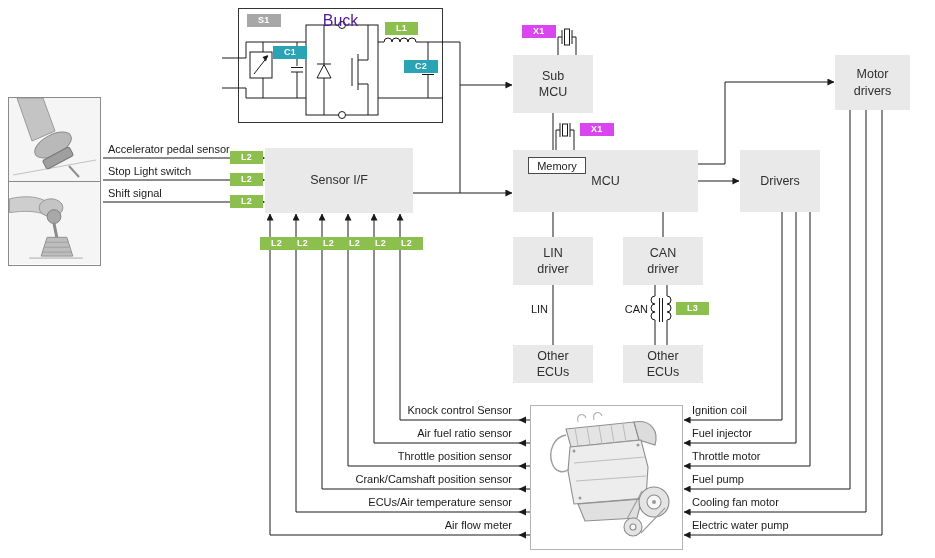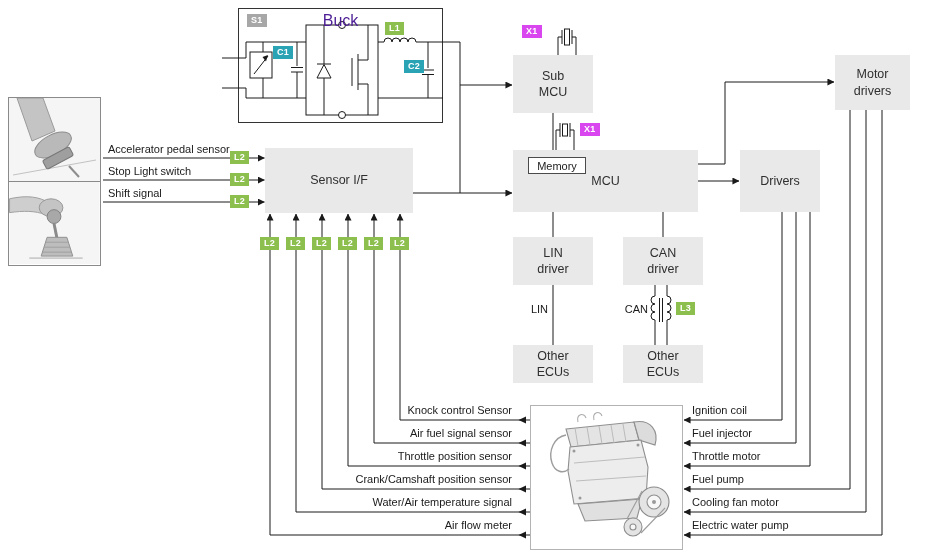--- a/index.html
+++ b/index.html
@@ -5,21 +5,21 @@
   * { box-sizing: border-box; margin: 0; padding: 0; }
   html,body { background:#fff; }
   .stage { position:relative; width:935px; height:558px; background:#ffffff;
            font-family:"Liberation Sans", sans-serif; overflow:hidden; }
   .b { position:absolute; }
   .block { background:#e9e9e9; color:#2f2f2f; font-size:12.5px; line-height:1.3;
            display:flex; align-items:center; justify-content:center; text-align:center; }
   .block span, .batt span { white-space:pre-line; }
   .outline { background:#fff; border:1px solid #333; }
   .tag { color:#fff; font-size:9px; font-weight:bold; line-height:13px; height:13px;
-         padding:0 4px; letter-spacing:.3px; }
+         padding:0 11px; letter-spacing:.3px; }
   .tag.green { background:#8cbf4e; }
   .tag.teal  { background:#2aa3b5; }
   .tag.orange{ background:#d946ef; }
   .tag.gray  { background:#a7a7a7; }
   .lbl { font-size:11px; color:#1a1a1a; white-space:nowrap; line-height:13px; }
   .lbl.r { text-align:right; }
   .memory { background:#fff; border:1px solid #4a4a4a; font-size:11px; color:#222;
             display:flex; align-items:center; justify-content:center;margin-left:11px; }
   .bucklbl { text-align:center; font-size:16px; color:#4c1d95; }
   svg { display:block; }
@@ -229,24 +229,24 @@
   <div class="b tag green" style="left:390px;top:237px">L2</div>
 
   <div class="b lbl" style="left:108px;top:143px">Accelerator pedal sensor</div>
   <div class="b lbl" style="left:108px;top:165px">Stop Light switch</div>
   <div class="b lbl" style="left:108px;top:187px">Shift signal</div>
 
   <div class="b lbl r" style="left:520px;top:303px;width:28px">LIN</div>
   <div class="b lbl r" style="left:614px;top:303px;width:34px">CAN</div>
 
   <div class="b lbl r" style="left:290px;top:404px;width:222px">Knock control Sensor</div>
-  <div class="b lbl r" style="left:290px;top:427px;width:222px">Air fuel signal sensor</div>
+  <div class="b lbl r" style="left:290px;top:427px;width:222px">Air fuel ratio sensor</div>
   <div class="b lbl r" style="left:290px;top:473px;width:222px">Crank/Camshaft position sensor</div>
   <div class="b lbl r" style="left:290px;top:450px;width:222px">Throttle position sensor</div>
-  <div class="b lbl r" style="left:290px;top:496px;width:222px">Water/Air temperature signal</div>
+  <div class="b lbl r" style="left:290px;top:496px;width:222px">ECUs/Air temperature sensor</div>
   <div class="b lbl r" style="left:290px;top:519px;width:222px">Air flow meter</div>
 
   <div class="b lbl" style="left:692px;top:404px">Ignition coil</div>
   <div class="b lbl" style="left:692px;top:427px">Fuel injector</div>
   <div class="b lbl" style="left:692px;top:450px">Throttle motor</div>
   <div class="b lbl" style="left:692px;top:473px">Fuel pump</div>
   <div class="b lbl" style="left:692px;top:496px">Cooling fan motor</div>
   <div class="b lbl" style="left:692px;top:519px">Electric water pump</div>
 
 </div>

